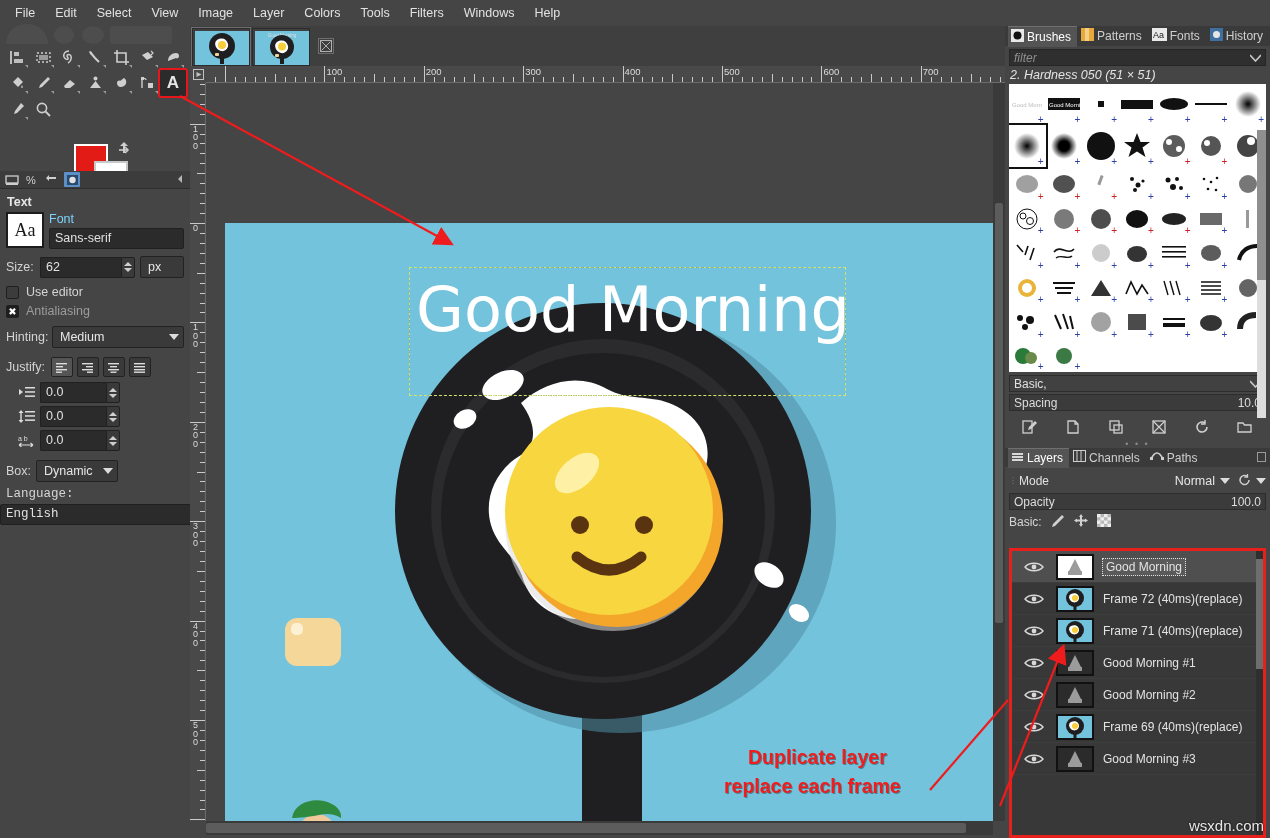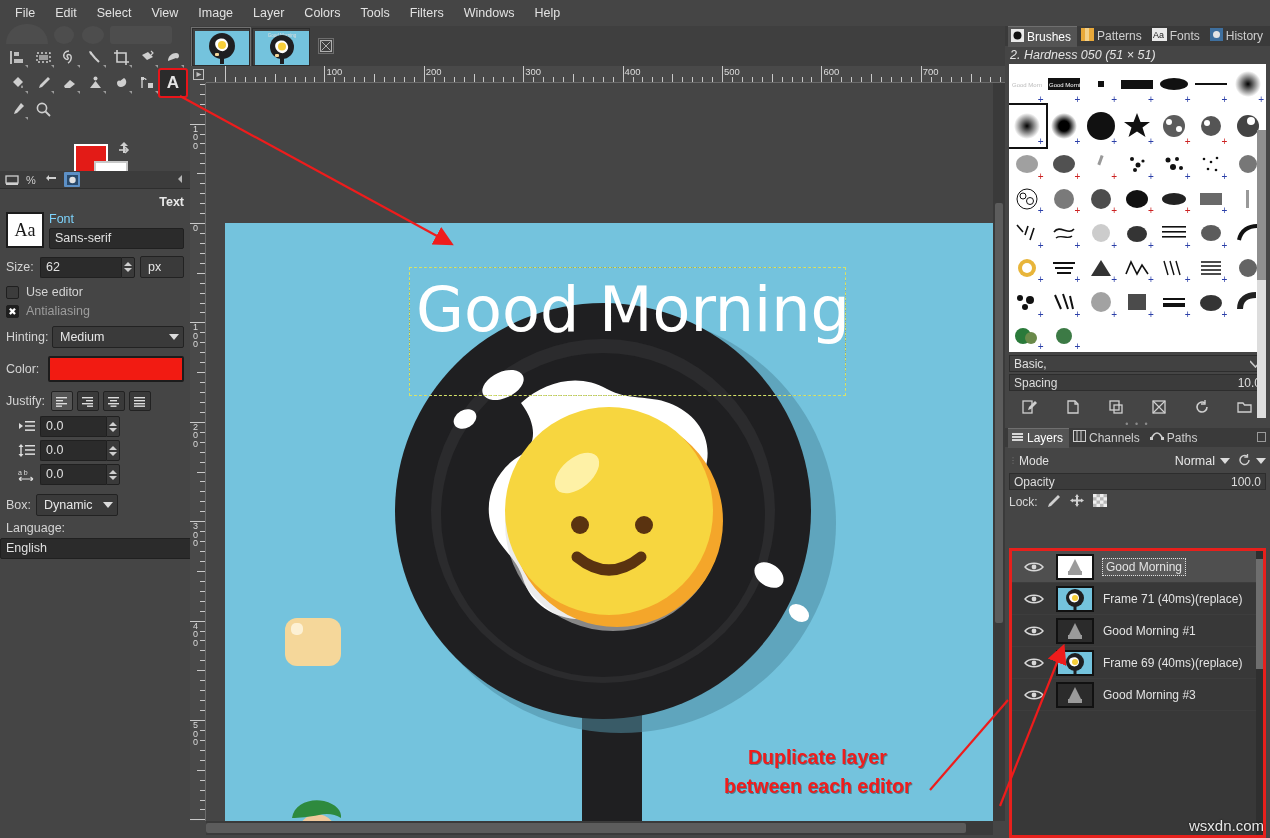--- a/index.html
+++ b/index.html
@@ -56,21 +56,21 @@
     position:absolute; left:0; top:171px; width:190px; height:667px;
     background:#454545;
   }
   #to-tabs { height:18px; background:#3c3c3c; display:flex; align-items:center; padding-left:4px; gap:4px;
     border-bottom:1px solid #2e2e2e; position:relative;}
   #to-tabs .tt { width:16px; height:15px; display:flex; align-items:center; justify-content:center; }
   #to-tabs .tt.sel { background:#5d90c6; border-radius:1px; }
   #to-tabs .collapse { position:absolute; right:4px; top:2px; width:12px;height:12px;
      display:flex;align-items:center;justify-content:center;}
   .to-body { padding:4px 6px 0 6px; }
-  .sec-title { font-weight:bold; color:#e8e8e8; font-size:12.5px; margin:2px 0 3px 1px;text-align:right;}
+  .sec-title { font-weight:bold; color:#e8e8e8; font-size:12.5px; margin:2px 0 3px 1px;}
   .row { display:flex; align-items:center; margin-bottom:5px; }
   .lbl { color:#d4d4d4; font-size:12.5px; }
   .fontbox { display:flex; align-items:flex-start; gap:5px; }
   .aa-btn { width:38px; height:36px; background:#fff; border:2px solid #1c1c1c;
      display:flex; align-items:center; justify-content:center; color:#1a1a1a;
      font-size:18px; font-family:"Liberation Serif", serif;}
   .fontcol { flex:1; }
   .fontcol .cap { font-size:12.5px; color:#7dd3fc; margin-bottom:2px; }
   .entry {
     background:#2b2b2b; border:1px solid #202020; color:#e0e0e0;
@@ -415,24 +415,20 @@
       </div>
 
       <div class="row" style="margin-top:8px;">
         <span class="lbl" style="width:46px;">Hinting:</span>
         <div class="combo" style="flex:1;justify-content:space-between;">
           <span>Medium</span>
           <span class="chev"></span>
         </div>
       </div>
 
-      <div class="row" style="margin-top:8px;">
-        <span class="lbl" style="width:42px;">Color:</span>
-        <div class="colorbtn"></div>
-      </div>
 
       <div class="row" style="margin-top:9px;">
         <span class="lbl">Justify:</span>
         <div class="justify">
           <div class="jb sel">
             <svg width="13" height="11" viewBox="0 0 13 11">
                 <rect x="1" y="1" width="11" height="1.4" fill="#ddd"></rect>
                 <rect x="1" y="4" width="7" height="1.4" fill="#ddd"></rect>
                 <rect x="1" y="7" width="11" height="1.4" fill="#ddd"></rect>
                 <rect x="1" y="9.5" width="6" height="1.4" fill="#ddd"></rect>
@@ -518,21 +514,21 @@
       </div>
 
       <div class="row" style="margin-top:9px;">
         <span class="lbl" style="width:30px;">Box:</span>
         <div class="combo" style="width:82px;justify-content:space-between;">
           <span>Dynamic</span>
           <span class="chev"></span>
         </div>
       </div>
 
-      <div style="margin-top:0;">
+      <div style="margin-top:0;font-family:Liberation Mono, monospace;">
         <div class="lbl" style="margin-bottom:3px;">Language:</div>
         <div class="entry" style="width:208px;margin-left:-6px;">English</div>
       </div>
     </div>
   </div>
 
   <div id="canvaswrap">
 
     <div id="imgtabs">
       <div class="imgtab sel">
@@ -785,21 +781,21 @@
             <rect x="0" y="0" width="56" height="48" rx="12" fill="#f5d79a"></rect>
             <rect x="6" y="5" width="12" height="12" rx="5" fill="#fdf1d4"></rect>
           </g>
         </svg>
       </div>
 
       <div id="textbox" style="left:203px;top:184px;"></div>
       <div id="canvas-text" style="left:210px;top:192px;">Good Morning</div>
 
       <div class="annot" style="left:542px;top:663px;">Duplicate layer</div>
-      <div class="annot" style="left:518px;top:692px;">between each editor</div>
+      <div class="annot" style="left:518px;top:692px;">replace each frame</div>
 
       <svg style="position:absolute;left:78px;top:713px;" width="66" height="64" viewBox="0 0 66 64">
         <ellipse cx="33" cy="40" rx="20" ry="22" fill="#f0c89a"></ellipse>
         <path d="M8 22c2-14 18-20 32-17 12 3 18 10 17 17-6-4-14-5-22-3-10 2-20 3-27 3z" fill="#2e8a3e"></path>
         <ellipse cx="24" cy="36" rx="8" ry="8" fill="#fff" stroke="#3b5e8c" stroke-width="2"></ellipse>
         <ellipse cx="43" cy="36" rx="8" ry="8" fill="#fff" stroke="#3b5e8c" stroke-width="2"></ellipse>
         <circle cx="25" cy="37" r="3" fill="#2f4f78"></circle>
         <circle cx="43" cy="37" r="3" fill="#2f4f78"></circle>
         <path d="M20 50c6 6 16 6 22 0" stroke="#7a4a20" stroke-width="2.4" fill="none"></path>
       </svg>
@@ -849,20 +845,28 @@
           <svg width="13" height="13" viewBox="0 0 13 13">
               <rect width="13" height="13" fill="#3e6f9e"></rect>
               <circle cx="6.5" cy="6.5" r="3.5" fill="#e5e5e5"></circle>
             </svg>
         </span>
         <span>History</span>
       </div>
 
     </div>
 
+    <div class="filterbar">
+      <span>filter</span>
+      <span style="margin-left:auto;">
+        <svg width="11" height="8" viewBox="0 0 11 8">
+            <path d="M0 1l5.5 6L11 1" stroke="#c8c8c8" stroke-width="1.6" fill="none"></path>
+          </svg>
+      </span>
+    </div>
 
     <div class="brushname">2. Hardness 050 (51 × 51)</div>
 
     <div id="brushgrid">
       <div class="bcell">
           <svg width="30" height="12">
             <text x="0" y="9" font-size="6" fill="#bbb" font-family="Liberation Sans">Good Morning</text>
           </svg>
           <span class="plus">+</span>
         </div>
@@ -1324,21 +1328,21 @@
       </span>
       <span class="chev"></span>
     </div>
 
     <div class="opacityrow">
       <span>Opacity</span>
       <span>100.0</span>
     </div>
 
     <div class="lockrow">
-      <span>Lock:</span>
+      <span>Basic:</span>
       <span>
         <svg width="14" height="13" viewBox="0 0 14 13">
             <path d="M11 1l2 2-9 9-3 1 1-3z" fill="#d0d0d0"></path>
           </svg>
       </span>
       <span>
         <svg width="14" height="13" viewBox="0 0 14 13">
             <path d="M7 0l2 3H5zM7 13l2-3H5zM0 6.5l3-2v4zM14 6.5l-3-2v4zM6 3h2v7H6zM3 5.5h8v2H3z" fill="#d0d0d0"></path>
           </svg>
       </span>
@@ -1368,75 +1372,108 @@
         </span>
         <span class="lthumb textthumb">
           <svg width="22" height="20" viewBox="0 0 22 20">
               <path d="M11 2l6 12H5z" fill="#9b9b9b"></path>
               <rect x="4" y="14" width="14" height="4" fill="#9b9b9b"></rect>
             </svg>
         </span>
         <span class="lname editing">Good Morning</span>
       </div>
 
-
-
       <div class="layerrow">
         <span class="eye">
           <svg width="20" height="12" viewBox="0 0 20 12">
               <path d="M1 6c4-5 14-5 18 0-4 5-14 5-18 0z" fill="none" stroke="#d8d8d8" stroke-width="1.4"></path>
               <circle cx="10" cy="6" r="2.4" fill="#d8d8d8"></circle>
             </svg>
         </span>
         <span class="lthumb">
           <svg width="34" height="22" viewBox="0 0 34 22">
               <rect width="34" height="22" fill="#74c3dd"></rect>
               <circle cx="17" cy="10" r="9" fill="#1f1f21"></circle>
               <rect x="15.5" y="18" width="3" height="4" fill="#1f1f21"></rect>
               <path d="M13 6c4-2 8 0 8 4s-5 6-8 3-2-6 0-7z" fill="#fff"></path>
               <circle cx="17" cy="10" r="3" fill="#f7cf3a"></circle>
             </svg>
         </span>
-        <span class="lname">Frame 71  (40ms)(replace)</span>
-      </div>
-
-      <div class="layerrow">
-        <span class="eye">
-          <svg width="20" height="12" viewBox="0 0 20 12">
-              <path d="M1 6c4-5 14-5 18 0-4 5-14 5-18 0z" fill="none" stroke="#d8d8d8" stroke-width="1.4"></path>
-              <circle cx="10" cy="6" r="2.4" fill="#d8d8d8"></circle>
-            </svg>
-        </span>
-        <span class="lthumb" style="background:#2b2b2b;">
-          <svg width="22" height="20" viewBox="0 0 22 20">
-              <path d="M11 2l6 12H5z" fill="#9b9b9b"></path>
-              <rect x="4" y="14" width="14" height="4" fill="#9b9b9b"></rect>
-            </svg>
-        </span>
-        <span class="lname">Good Morning #1</span>
-      </div>
-
+        <span class="lname">Frame 72  (40ms)(replace)</span>
+      </div>
 
 
       <div class="layerrow">
         <span class="eye">
           <svg width="20" height="12" viewBox="0 0 20 12">
               <path d="M1 6c4-5 14-5 18 0-4 5-14 5-18 0z" fill="none" stroke="#d8d8d8" stroke-width="1.4"></path>
               <circle cx="10" cy="6" r="2.4" fill="#d8d8d8"></circle>
             </svg>
         </span>
         <span class="lthumb">
           <svg width="34" height="22" viewBox="0 0 34 22">
               <rect width="34" height="22" fill="#74c3dd"></rect>
               <circle cx="17" cy="10" r="9" fill="#1f1f21"></circle>
               <rect x="15.5" y="18" width="3" height="4" fill="#1f1f21"></rect>
               <path d="M13 6c4-2 8 0 8 4s-5 6-8 3-2-6 0-7z" fill="#fff"></path>
               <circle cx="17" cy="10" r="3" fill="#f7cf3a"></circle>
             </svg>
         </span>
+        <span class="lname">Frame 71  (40ms)(replace)</span>
+      </div>
+
+      <div class="layerrow">
+        <span class="eye">
+          <svg width="20" height="12" viewBox="0 0 20 12">
+              <path d="M1 6c4-5 14-5 18 0-4 5-14 5-18 0z" fill="none" stroke="#d8d8d8" stroke-width="1.4"></path>
+              <circle cx="10" cy="6" r="2.4" fill="#d8d8d8"></circle>
+            </svg>
+        </span>
+        <span class="lthumb" style="background:#2b2b2b;">
+          <svg width="22" height="20" viewBox="0 0 22 20">
+              <path d="M11 2l6 12H5z" fill="#9b9b9b"></path>
+              <rect x="4" y="14" width="14" height="4" fill="#9b9b9b"></rect>
+            </svg>
+        </span>
+        <span class="lname">Good Morning #1</span>
+      </div>
+
+
+      <div class="layerrow">
+        <span class="eye">
+          <svg width="20" height="12" viewBox="0 0 20 12">
+              <path d="M1 6c4-5 14-5 18 0-4 5-14 5-18 0z" fill="none" stroke="#d8d8d8" stroke-width="1.4"></path>
+              <circle cx="10" cy="6" r="2.4" fill="#d8d8d8"></circle>
+            </svg>
+        </span>
+        <span class="lthumb" style="background:#2b2b2b;">
+          <svg width="22" height="20" viewBox="0 0 22 20">
+              <path d="M11 2l6 12H5z" fill="#9b9b9b"></path>
+              <rect x="4" y="14" width="14" height="4" fill="#9b9b9b"></rect>
+            </svg>
+        </span>
+        <span class="lname">Good Morning #2</span>
+      </div>
+
+      <div class="layerrow">
+        <span class="eye">
+          <svg width="20" height="12" viewBox="0 0 20 12">
+              <path d="M1 6c4-5 14-5 18 0-4 5-14 5-18 0z" fill="none" stroke="#d8d8d8" stroke-width="1.4"></path>
+              <circle cx="10" cy="6" r="2.4" fill="#d8d8d8"></circle>
+            </svg>
+        </span>
+        <span class="lthumb">
+          <svg width="34" height="22" viewBox="0 0 34 22">
+              <rect width="34" height="22" fill="#74c3dd"></rect>
+              <circle cx="17" cy="10" r="9" fill="#1f1f21"></circle>
+              <rect x="15.5" y="18" width="3" height="4" fill="#1f1f21"></rect>
+              <path d="M13 6c4-2 8 0 8 4s-5 6-8 3-2-6 0-7z" fill="#fff"></path>
+              <circle cx="17" cy="10" r="3" fill="#f7cf3a"></circle>
+            </svg>
+        </span>
         <span class="lname">Frame 69  (40ms)(replace)</span>
       </div>
 
       <div class="layerrow">
         <span class="eye">
           <svg width="20" height="12" viewBox="0 0 20 12">
               <path d="M1 6c4-5 14-5 18 0-4 5-14 5-18 0z" fill="none" stroke="#d8d8d8" stroke-width="1.4"></path>
               <circle cx="10" cy="6" r="2.4" fill="#d8d8d8"></circle>
             </svg>
         </span>

